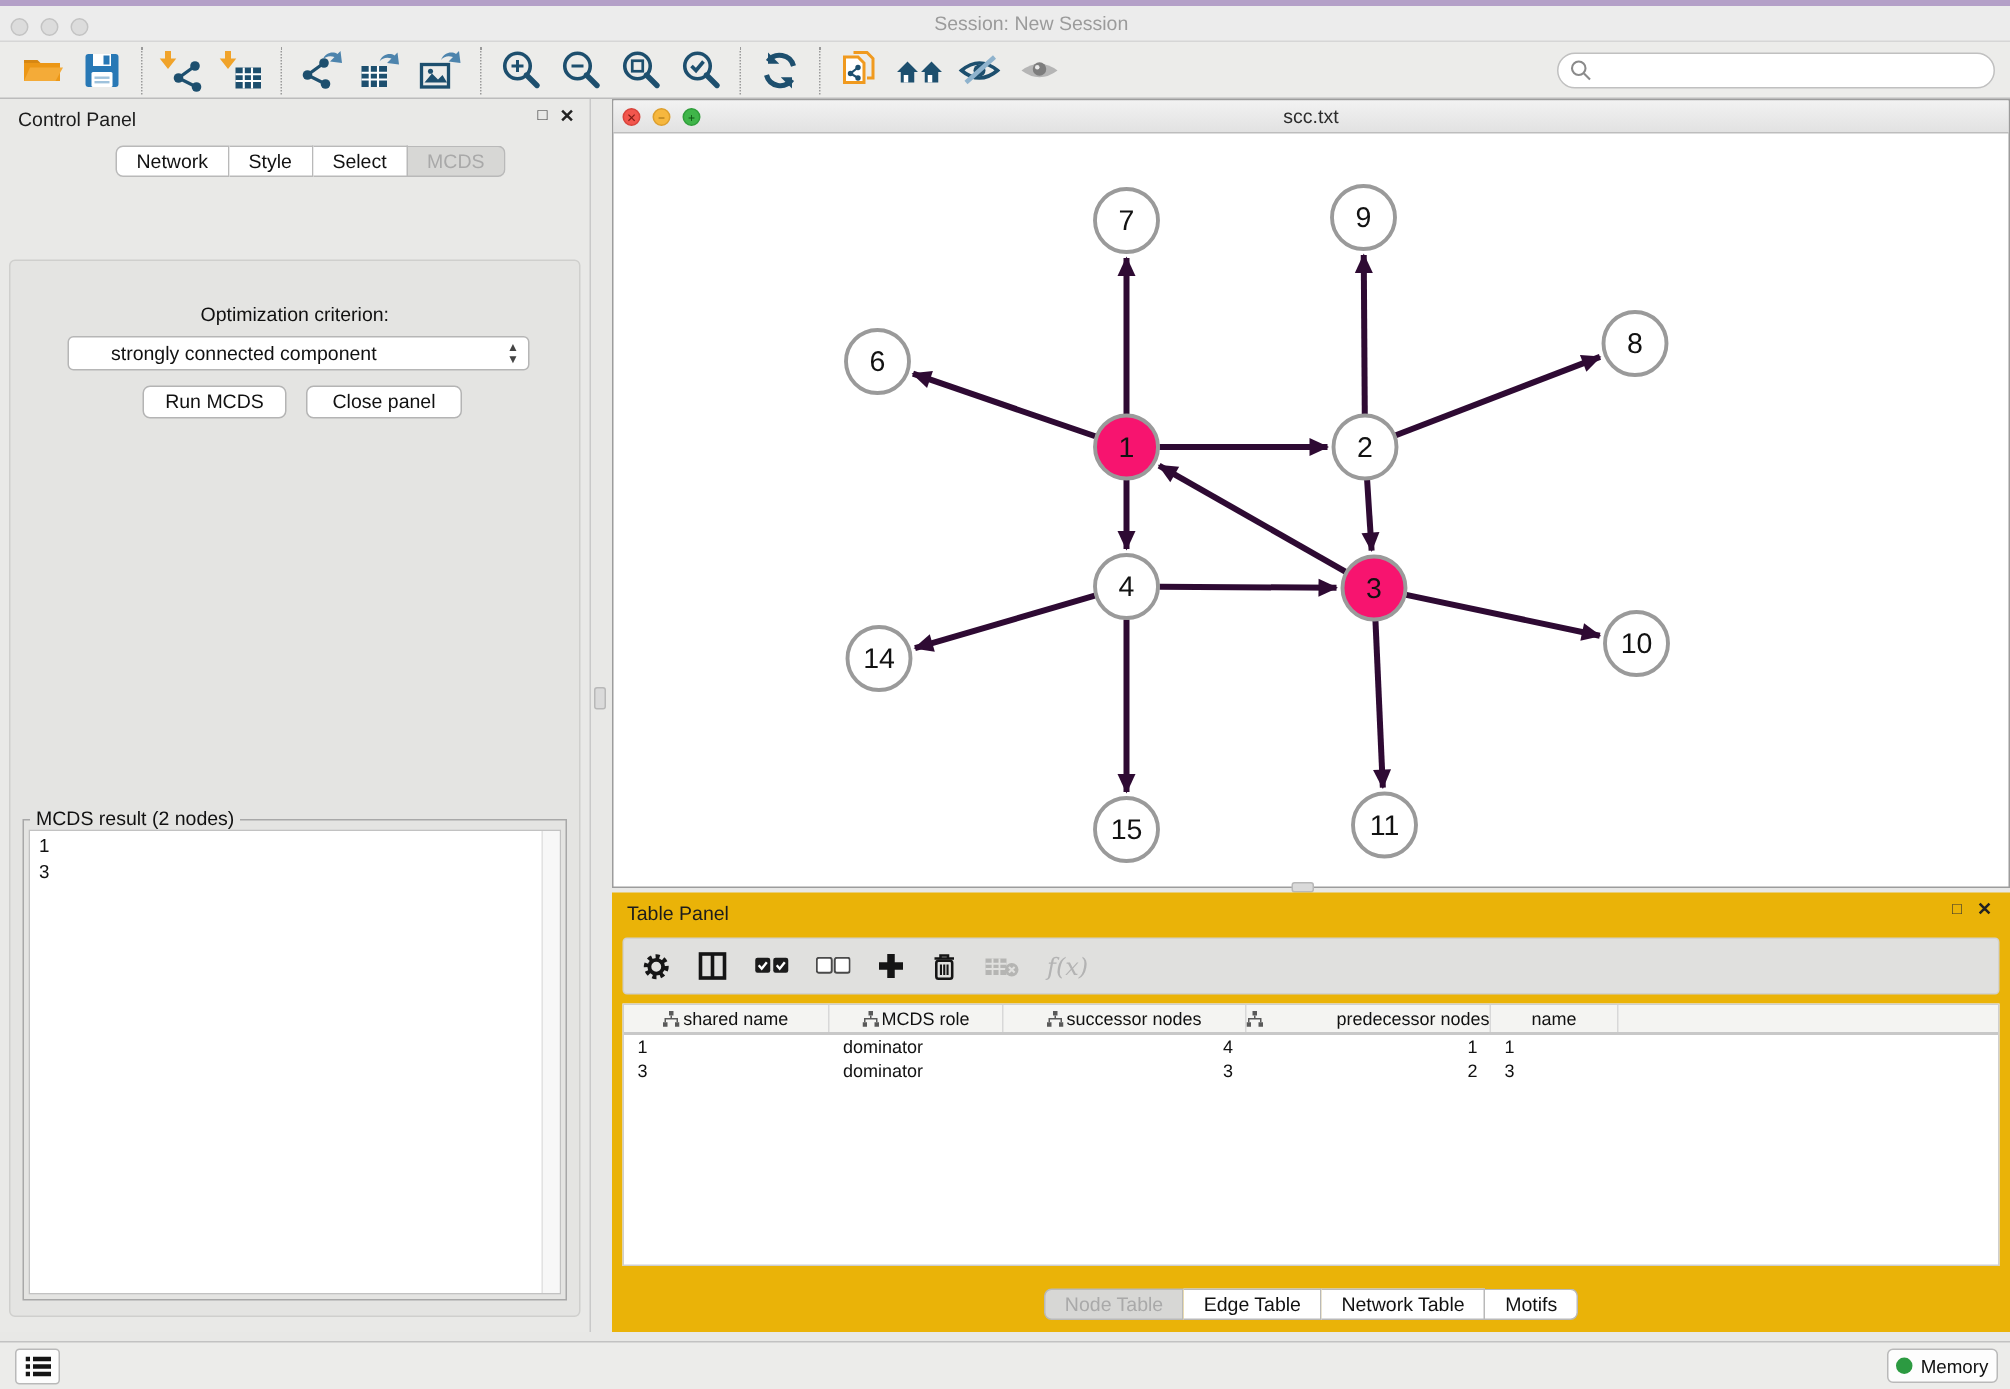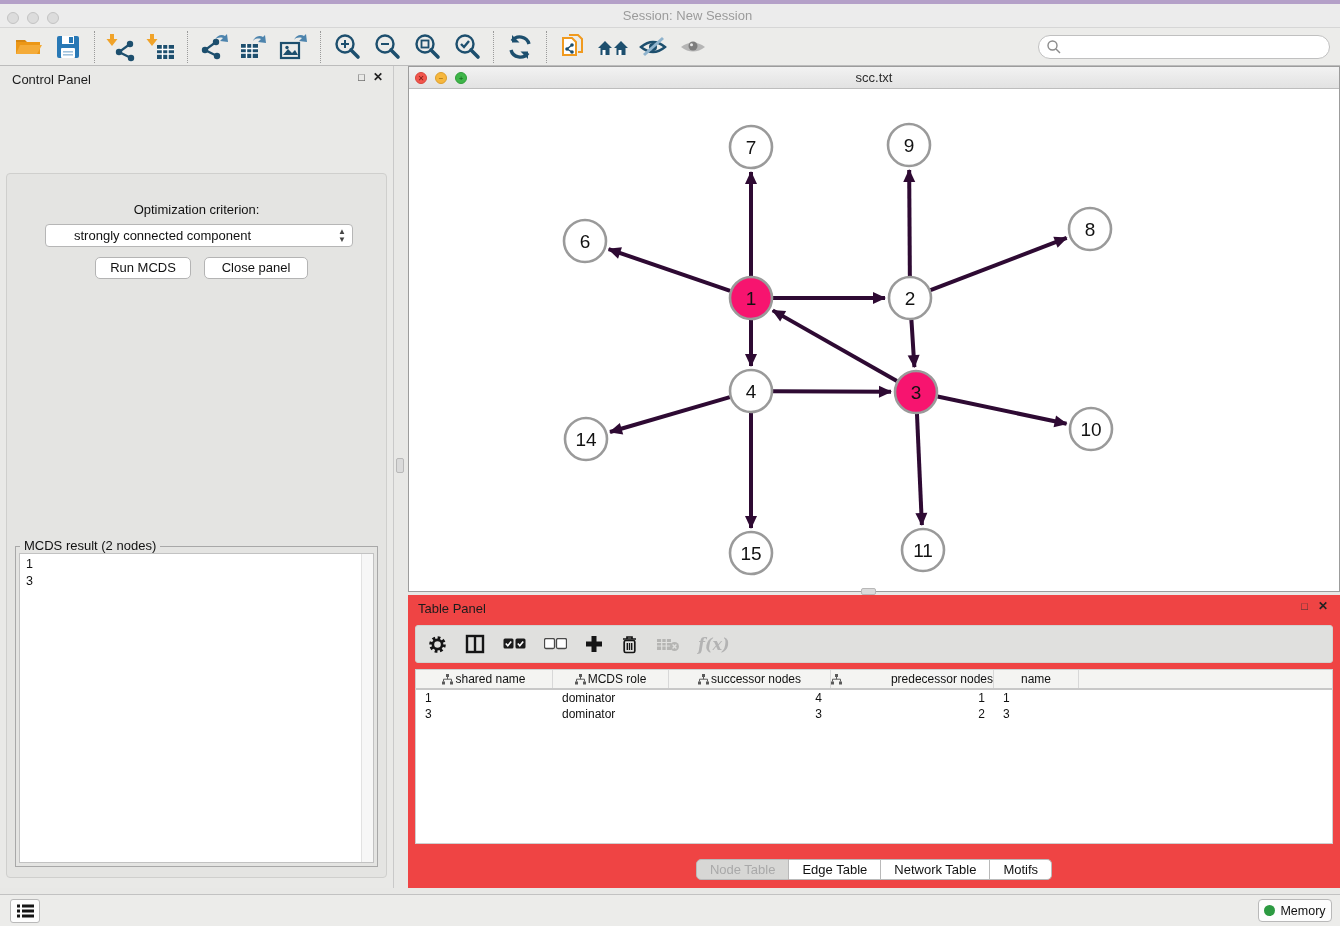--- a/index.html
+++ b/index.html
@@ -52,23 +52,23 @@
   #light-close { left:6px;  background:#f2564d; border:1px solid #d8443c; color:#7c1a14; }
   #light-min   { left:26px; background:#f6b73e; border:1px solid #dd9f2d; color:#8e5f08; }
   #light-zoom  { left:46px; background:#3fb549; border:1px solid #2f9e3a; color:#0d5a15; }
   #net-title { width:100%; text-align:center; font-size:13px; line-height:21px; color:#2c2c2c; }
   #graph-svg { position:absolute; left:0; top:22px; }
 
   .splitter-v { left:396px; top:458px; width:8px; height:15px; background:#dadada; border:1px solid #b8b8b8; border-radius:2px; }
   .splitter-h { left:861px; top:588px; width:15px; height:7px; background:#dadada; border:1px solid #b8b8b8; border-radius:2px; }
 
   
-  #table-panel { left:408px; top:595px; width:932px; height:293px; background:#ef4444; }
+  #table-panel { left:408px; top:595px; width:932px; height:293px; background:#eab308; }
   #tp-toolbar { position:absolute; left:7px; right:7px; top:30px; height:38px; background:#e0e0de; border:1px solid #d2d2d0; border-radius:3px; display:flex; align-items:center; padding-left:12px; gap:18px; }
-  .tpbtn { display:flex; align-items:center; justify-content:center; height:24px;font-weight:bold; }
+  .tpbtn { display:flex; align-items:center; justify-content:center; height:24px; }
   #fx-label { font-family:"DejaVu Serif", serif; font-style:italic; font-size:16px; color:#b3b3b3; }
 
   #tp-table { position:absolute; left:7px; right:7px; top:74px; bottom:44px; background:#fff; border:1px solid #cfcfcf; overflow:hidden; }
   #tp-header { display:flex; height:20px; background:#f4f4f2; border-bottom:2px solid #c8c8c8; }
   .hcell { display:flex; align-items:center; justify-content:center; gap:2px; font-size:12px; color:#111; border-right:1px solid #d8d8d8; }
   .trow { display:flex; height:16px; }
   .tcell { font-size:12px; color:#111; padding:0 9px; line-height:16px; white-space:nowrap; overflow:hidden; }
   .al { text-align:left; } .ar { text-align:right; }
 
   #tp-tabs { position:absolute; left:0; bottom:8px; width:100%; display:flex; justify-content:center; }
@@ -242,20 +242,26 @@
   <input id="search-input" value="" style="">
 </div>
 
 <div id="control-panel" class="abs">
   <div class="panel-head">
     <span class="panel-title">Control Panel</span>
     <span class="panel-float" style="right:28px">□</span>
     <span class="panel-close" style="right:10px">✕</span>
   </div>
 
+  <div class="tabrow" style="left:77px; top:31px;">
+    <div class="tab">Network</div>
+    <div class="tab">Style</div>
+    <div class="tab">Select</div>
+    <div class="tab sel">MCDS</div>
+  </div>
 
   <div id="cp-inner">
     <div id="opt-label">Optimization criterion:</div>
     <div id="criterion-select">
       <span>strongly connected component</span>
       <span id="criterion-stepper">▲<br>▼</span>
     </div>
     <div class="btn" id="run-btn">Run MCDS</div>
     <div class="btn" id="closepanel-btn">Close panel</div>
 

